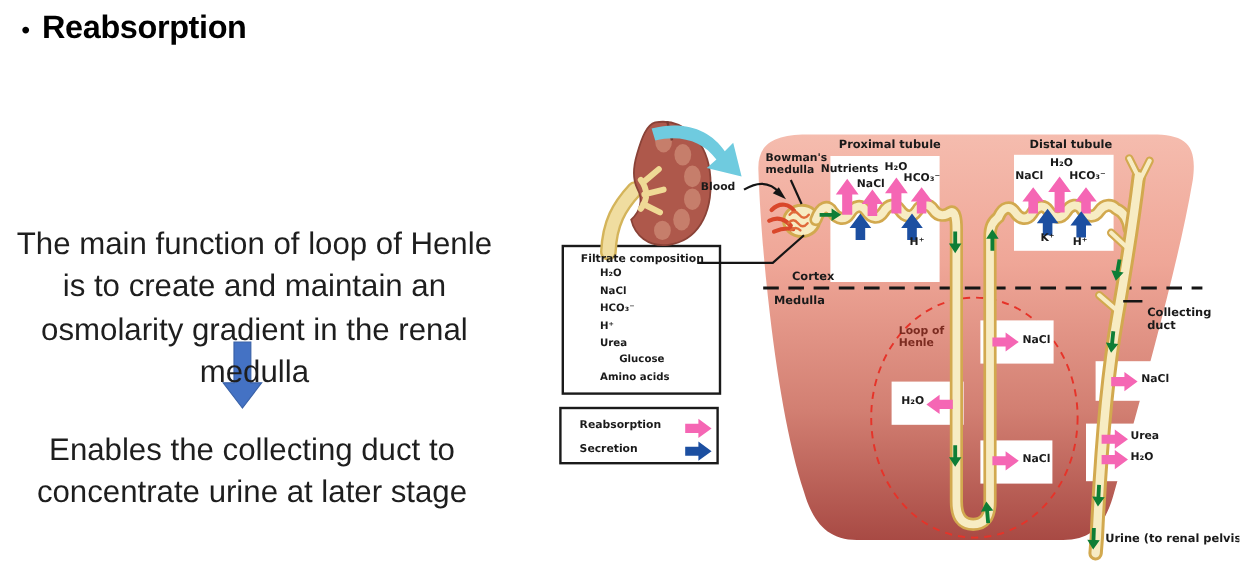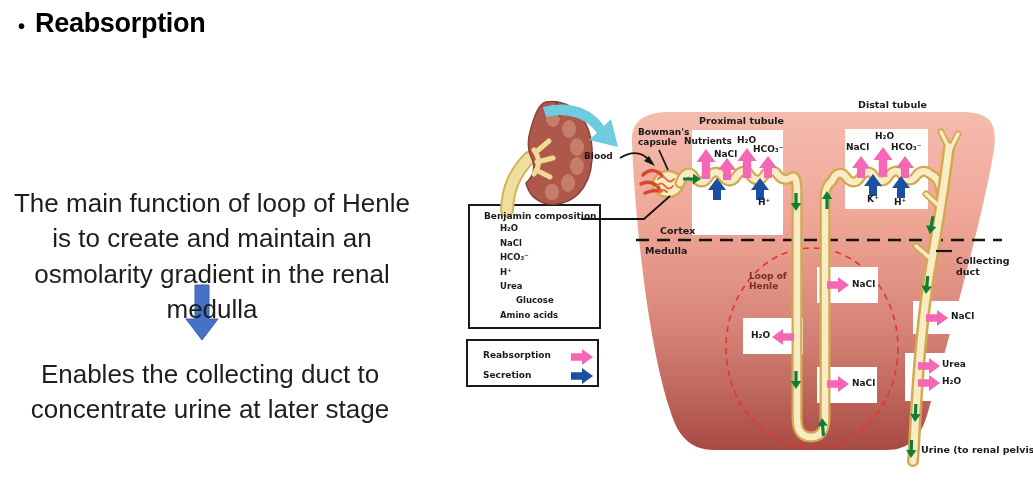--- a/index.html
+++ b/index.html
@@ -162,30 +162,30 @@
   </svg>
 
   <div class="slide-title">
     <span class="bullet">•</span>
     <span class="ttl">Reabsorption</span>
   </div>
   <div id="para-top" class="para">The main function of loop of Henle is to create and maintain an osmolarity gradient in the renal medulla</div>
   <div id="para-bottom" class="para">Enables the collecting duct to concentrate urine at later stage</div>
 
   <div class="dl" style="left:584px;top:151px;">Blood</div>
-  <div class="dl wrap" style="left:638px;top:127px;width:64px;">Bowman's capsule</div>
+  <div class="dl wrap" style="left:638px;top:127px;width:64px;">Bowman's medulla</div>
 
   <div class="dl t10" style="left:699px;top:116px;">Proximal tubule</div>
   <div class="dl" style="left:684px;top:136px;">Nutrients</div>
   <div class="dl" style="left:714px;top:149px;">NaCl</div>
   <div class="dl" style="left:737px;top:135px;">H₂O</div>
   <div class="dl" style="left:753px;top:144px;">HCO₃⁻</div>
   <div class="dl" style="left:758px;top:197px;">H⁺</div>
 
-  <div class="dl t10" style="left:858px;top:100px;">Distal tubule</div>
+  <div class="dl t10" style="left:858px;top:116px;">Distal tubule</div>
   <div class="dl" style="left:846px;top:142px;">NaCl</div>
   <div class="dl" style="left:875px;top:131px;">H₂O</div>
   <div class="dl" style="left:891px;top:142px;">HCO₃⁻</div>
   <div class="dl" style="left:867px;top:194px;">K⁺</div>
   <div class="dl" style="left:894px;top:197px;">H⁺</div>
 
   <div class="dl t10" style="left:615px;top:226px;margin-left:45px;">Cortex</div>
   <div class="dl t10" style="left:645px;top:246px;">Medulla</div>
   <div class="dl wrap t10" style="left:956px;top:256px;width:56px;">Collecting duct</div>
 
@@ -193,21 +193,21 @@
   <div class="dl" style="left:852px;top:279px;">NaCl</div>
   <div class="dl" style="left:751px;top:330px;">H₂O</div>
   <div class="dl" style="left:852px;top:378px;">NaCl</div>
 
   <div class="dl" style="left:951px;top:311px;">NaCl</div>
   <div class="dl" style="left:942px;top:359px;">Urea</div>
   <div class="dl" style="left:942px;top:376px;">H₂O</div>
 
   <div class="dl t10" style="left:921px;top:445px;">Urine (to renal pelvis)</div>
 
-  <div class="dl" style="left:484px;top:211px;">Benjamin composition</div>
+  <div class="dl" style="left:484px;top:211px;">Filtrate composition</div>
   <div class="fitem" style="left:500px;top:223px;">H₂O</div>
   <div class="fitem" style="left:500px;top:238px;">NaCl</div>
   <div class="fitem" style="left:500px;top:252px;">HCO₃⁻</div>
   <div class="fitem" style="left:500px;top:267px;">H⁺</div>
   <div class="fitem" style="left:500px;top:281px;">Urea</div>
   <div class="fitem" style="left:500px;top:295px;padding-left:16px;">Glucose</div>
   <div class="fitem" style="left:500px;top:310px;">Amino acids</div>
 
   <div class="dl" style="left:483px;top:350px;">Reabsorption</div>
   <div class="dl" style="left:483px;top:370px;">Secretion</div>

